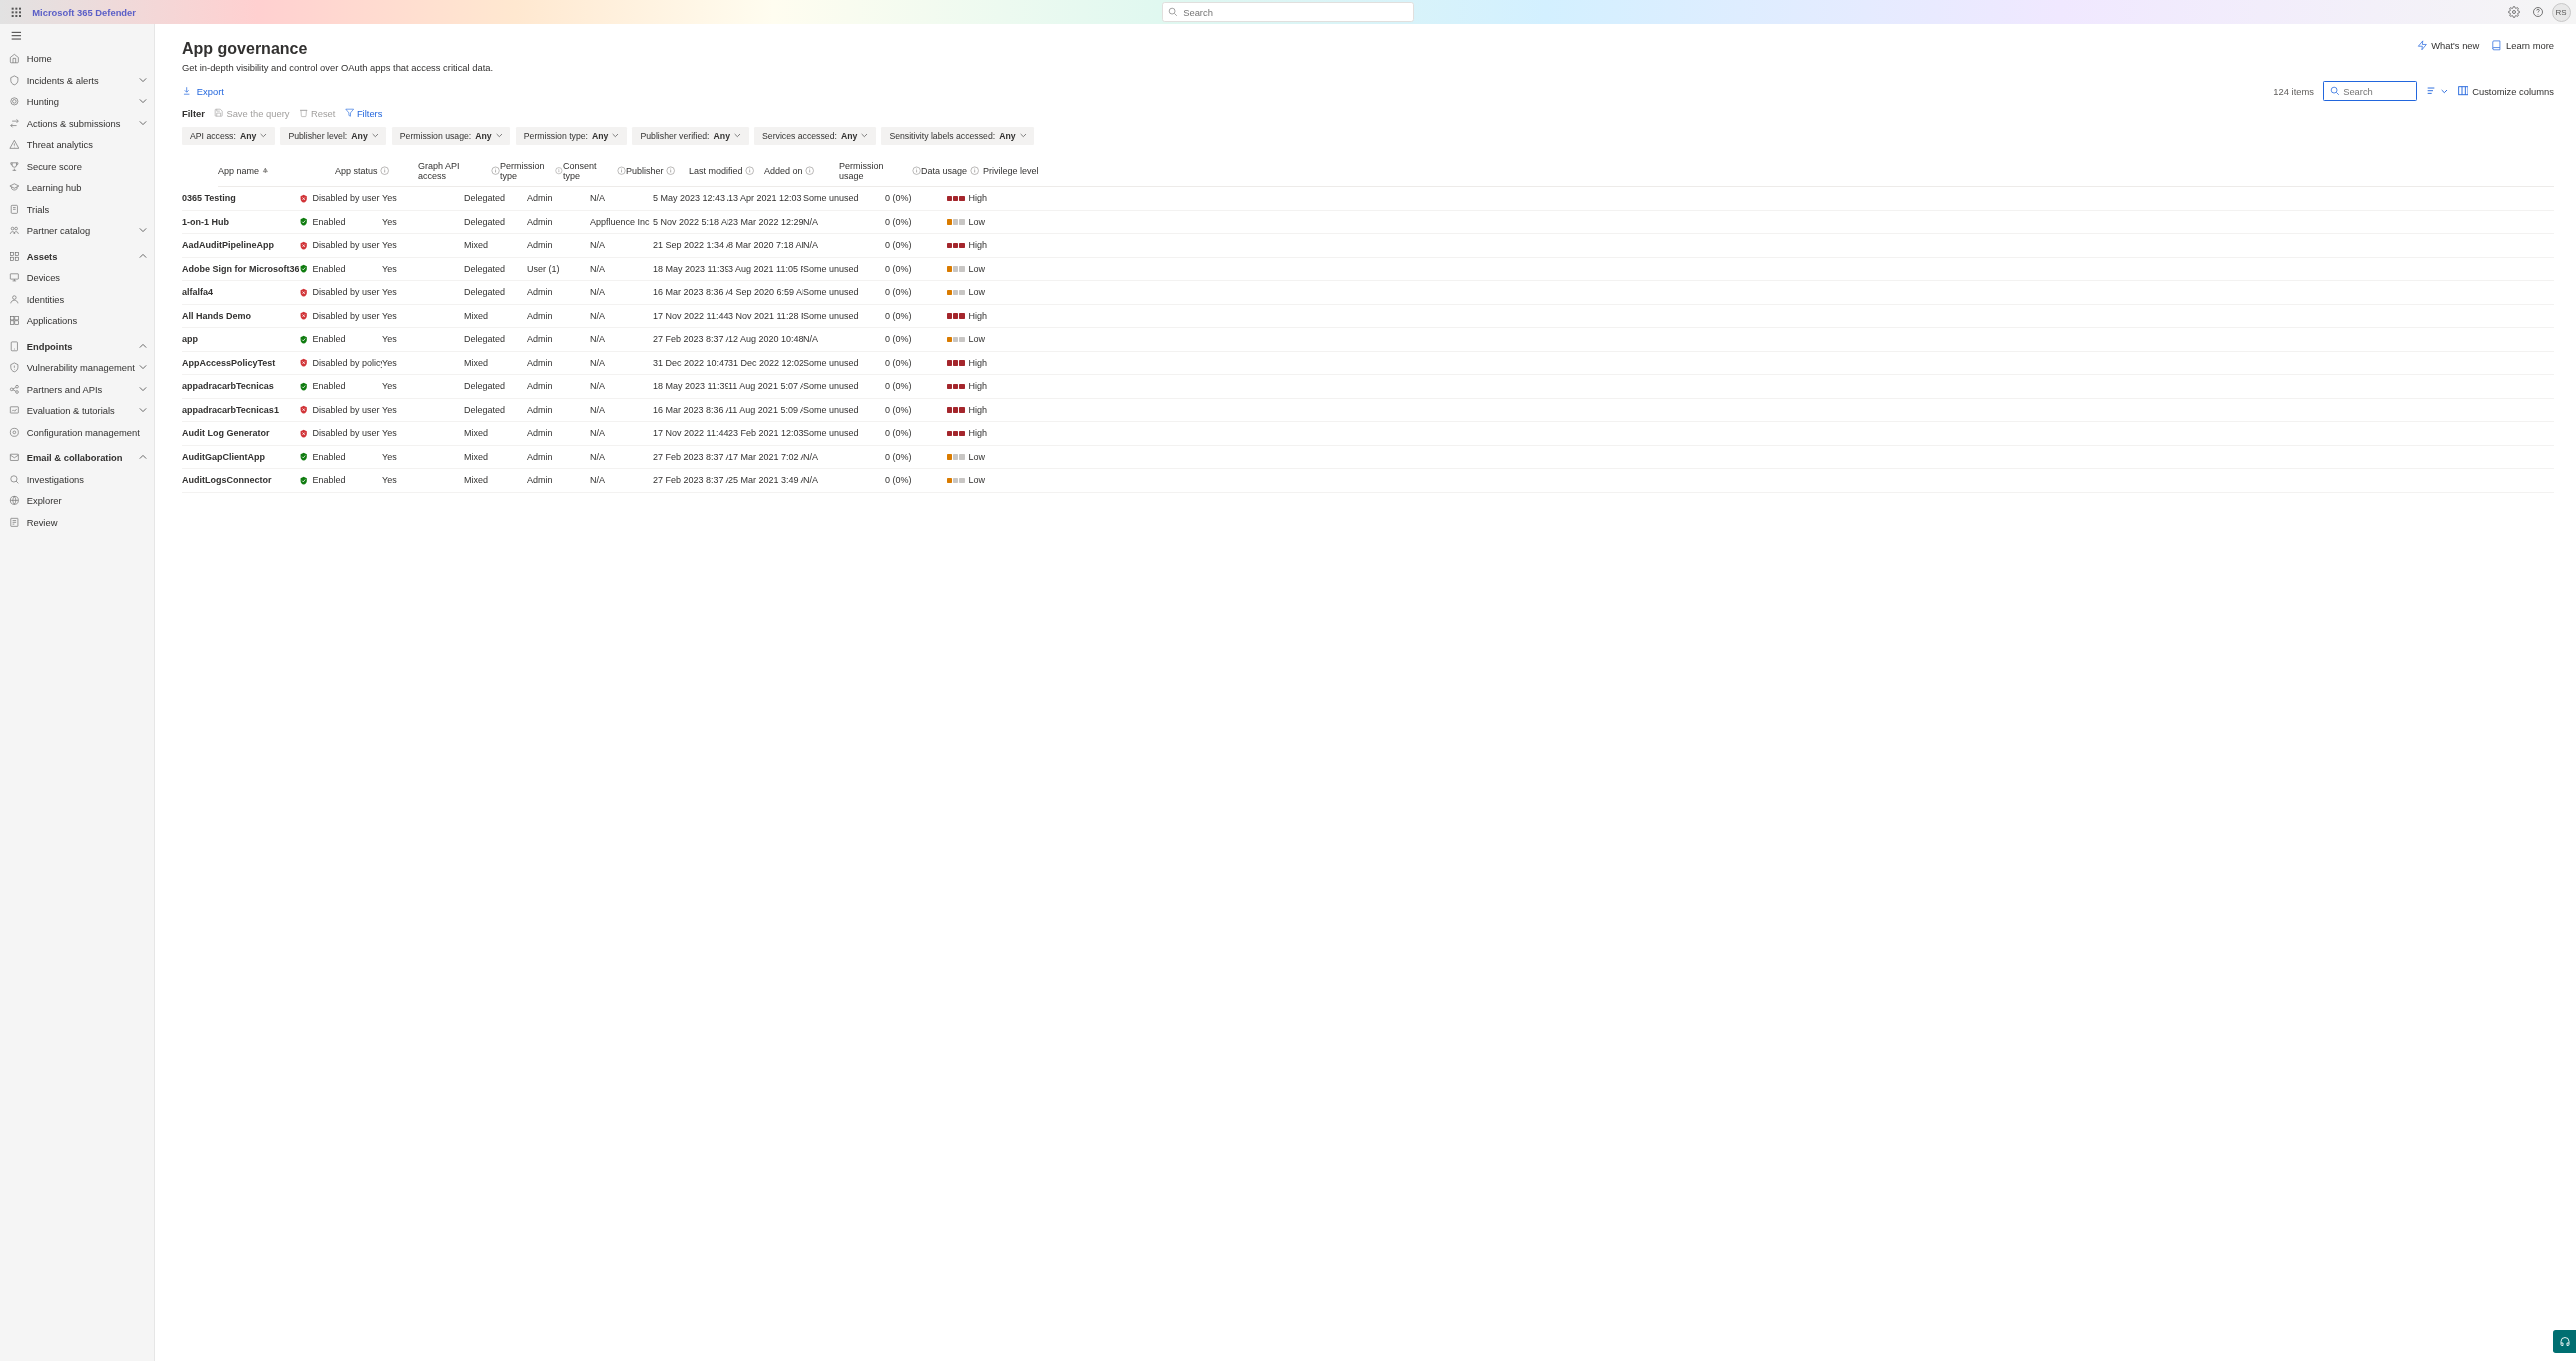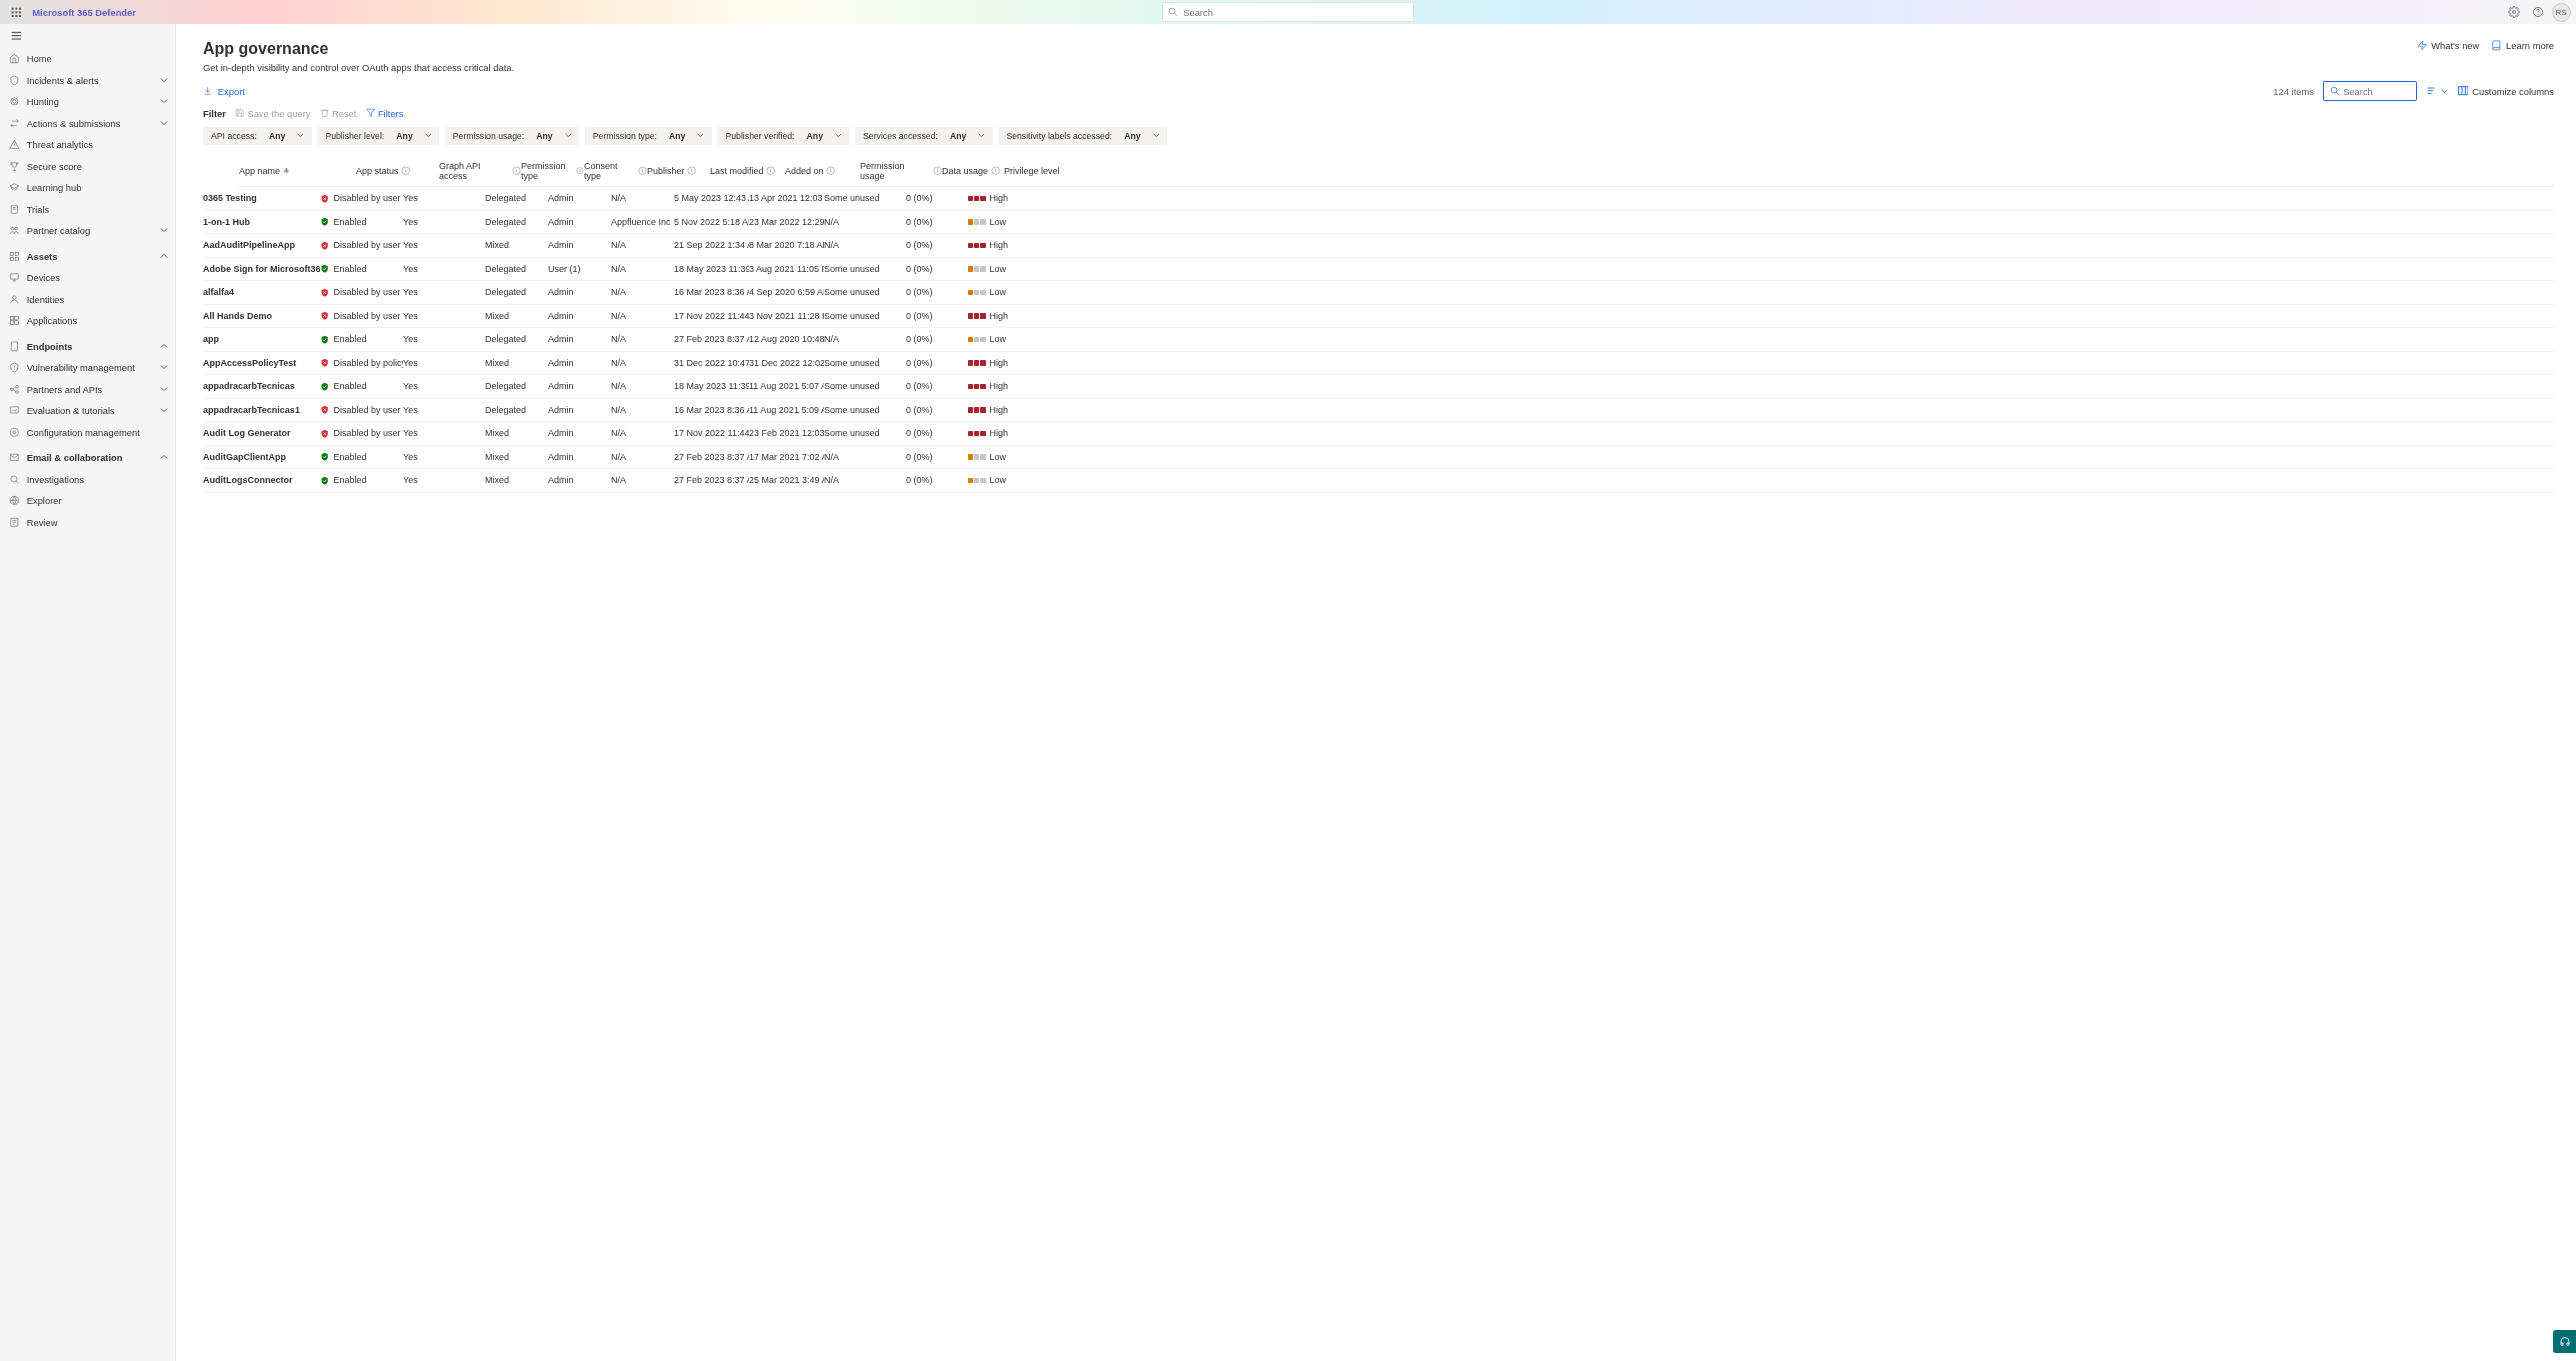--- a/index.html
+++ b/index.html
@@ -69,21 +69,21 @@
   }
 
   
   .body {
     position:absolute; top:24px; left:0; right:0; bottom:0;
     display:flex;
   }
 
   
   .sidenav {
-    width:176px;
+    width:155px;
     background:#f5f5f5;
     border-right:0.7px solid #e6e6e6;
     overflow-y:auto;
     padding-bottom:13.4px;
   }
   .sidenav .hamburger-row{
     height:24px; display:flex; align-items:center; padding-left:6.7px;
   }
   .sidenav .hamburger-btn{
     width:19px; height:19px; display:flex; align-items:center; justify-content:center;
@@ -198,21 +198,21 @@
   .filter-link{ color:#2266dd; display:flex; align-items:center; gap:2.7px; cursor:pointer; }
 
   .pills-row{
     margin-top:8px;
     display:flex; gap:5.4px; flex-wrap:wrap;
   }
   .pill{
     background:#f3f2f1;
     border-radius:1.3px;
     padding:4px 8px;
-    display:flex; align-items:center; gap:12px;
+    display:flex; align-items:center; gap:4px;
     font-size:8.7px; color:#323130; cursor:pointer;
   }
   .pill .val{ font-weight:600; }
   .pill svg{ color:#616161; }
 
   
   .table{
     margin-top:10.7px;
     width:100%;
     font-size:9px;

